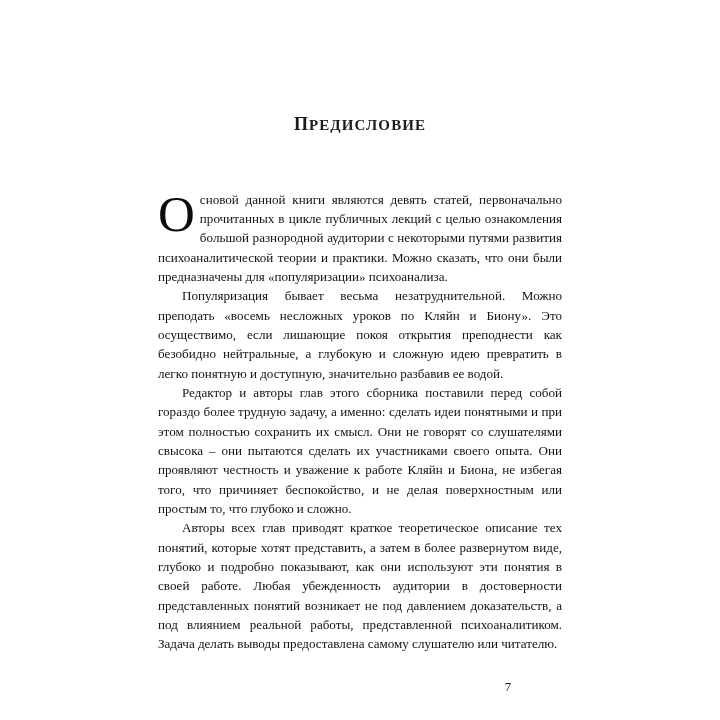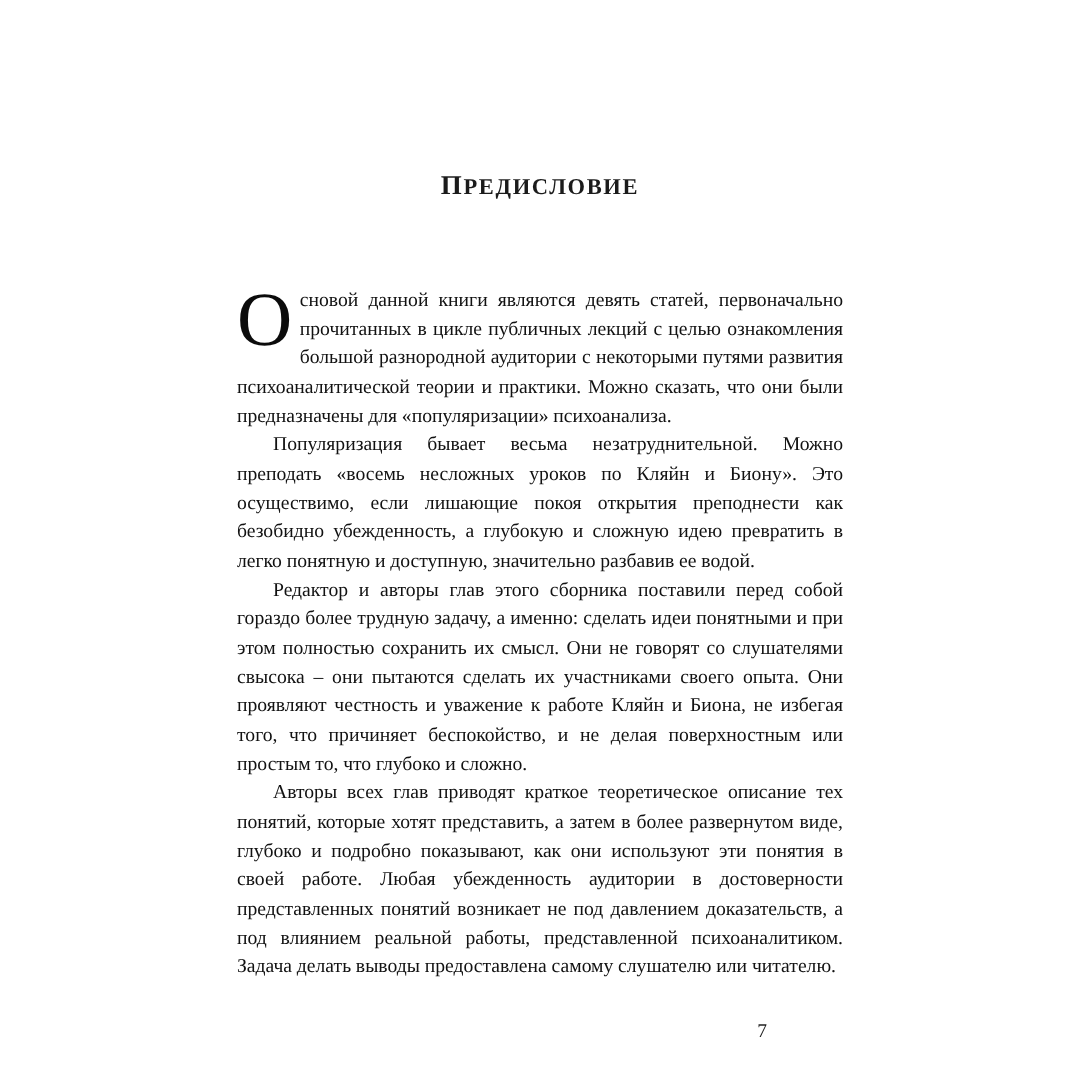--- a/index.html
+++ b/index.html
@@ -77,21 +77,21 @@
 <body>
 
 <div class="page">
 
   <div class="text-block">
 
     <h1 class="chapter-title">Предисловие</h1>
 
     <div class="body-copy">
       <p class="first">Основой данной книги являются девять статей, первоначально прочитанных в цикле публичных лекций с целью ознакомления большой разнородной аудитории с некоторыми путями развития психоаналитической теории и практики. Можно сказать, что они были предназначены для «популяризации» психоанализа.</p>
-      <p>Популяризация бывает весьма незатруднительной. Можно преподать «восемь несложных уроков по Кляйн и Биону». Это осуществимо, если лишающие покоя открытия преподнести как безобидно убежденность, а глубокую и сложную идею превратить в легко понятную и доступную, значительно разбавив ее водой.</p>
+      <p>Популяризация бывает весьма незатруднительной. Можно преподать «восемь несложных уроков по Кляйн и Биону». Это осуществимо, если лишающие покоя открытия преподнести как безобидно нейтральные, а глубокую и сложную идею превратить в легко понятную и доступную, значительно разбавив ее водой.</p>
       <p>Редактор и авторы глав этого сборника поставили перед собой гораздо более трудную задачу, а именно: сделать идеи понятными и при этом полностью сохранить их смысл. Они не говорят со слушателями свысока – они пытаются сделать их участниками своего опыта. Они проявляют честность и уважение к работе Кляйн и Биона, не избегая того, что причиняет беспокойство, и не делая поверхностным или простым то, что глубоко и сложно.</p>
       <p>Авторы всех глав приводят краткое теоретическое описание тех понятий, которые хотят представить, а затем в более развернутом виде, глубоко и подробно показывают, как они используют эти понятия в своей работе. Любая убежденность аудитории в достоверности представленных понятий возникает не под давлением доказательств, а под влиянием реальной работы, представленной психоаналитиком. Задача делать выводы предоставлена самому слушателю или читателю.</p>
     </div>
 
   </div>
 
   <div class="folio">7</div>
 
 </div>
 

